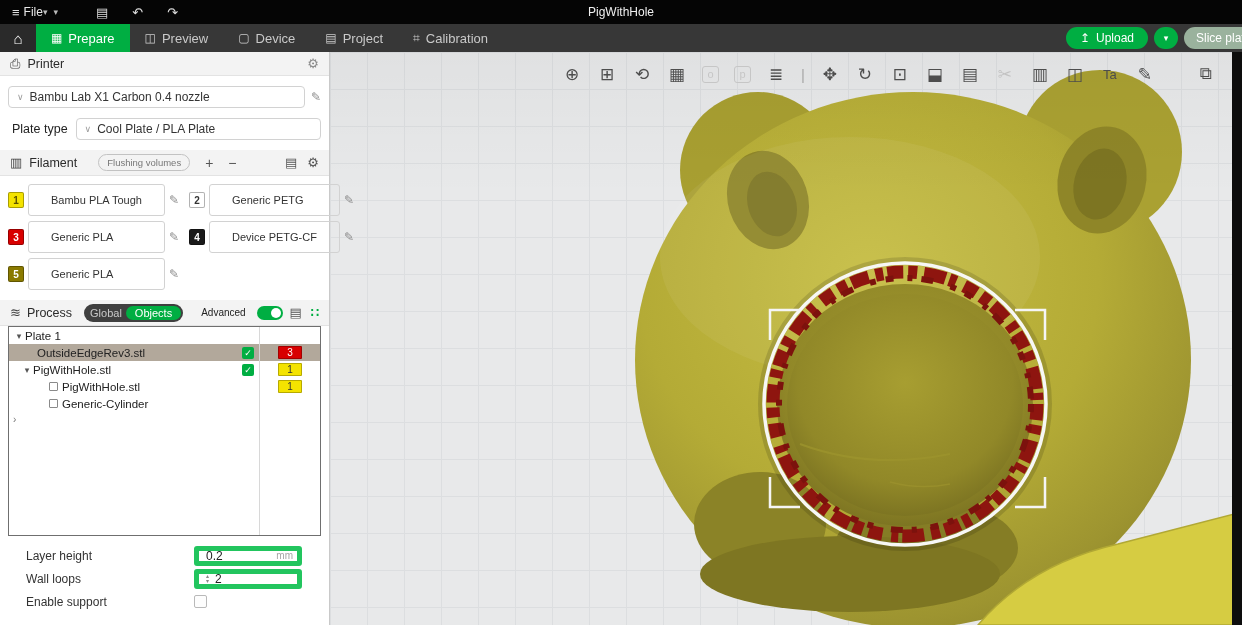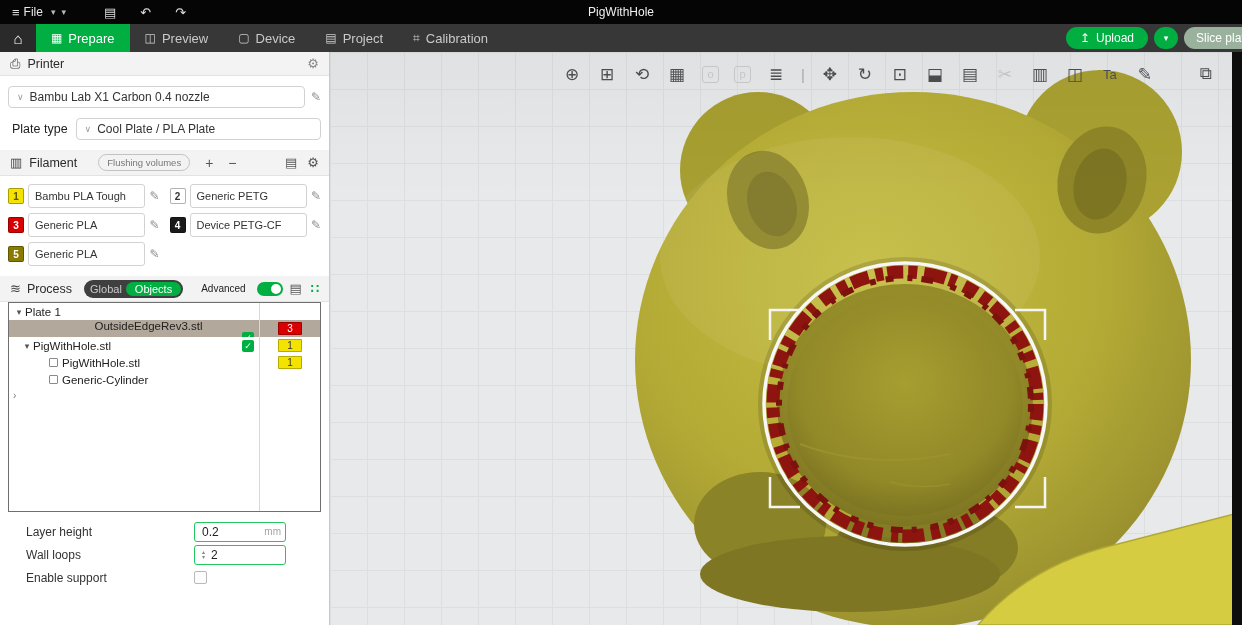--- a/index.html
+++ b/index.html
@@ -4,21 +4,21 @@
 <style>
   * { margin:0; padding:0; box-sizing:border-box; }
   html,body { width:1242px; height:625px; overflow:hidden; background:#000; }
   body { font-family:"Liberation Sans", sans-serif; }
   .root { position:relative; width:1242px; height:625px; background:#e8e9ea; overflow:hidden; }
 
   
   .titlebar { position:absolute; left:0; top:0; right:0; height:24px; background:#050505;
     display:flex; align-items:center; color:#e8e8e8; font-size:12px; padding:0 8px; z-index:30; }
   .titlebar .ic { color:#dedede; font-size:13px; margin:0 4px; cursor:default; }
-  .tb-file { display:flex; align-items:center; gap:8px; margin-right:6px; }
+  .tb-file { display:flex; align-items:center; gap:0; margin-right:6px; }
   .tb-caret { font-size:9px; color:#bbb; }
   .tb-group { display:flex; align-items:center; gap:16px; margin-left:34px; }
   .win-title { position:absolute; left:0; right:0; text-align:center; font-size:12px; color:#f0f0f0; pointer-events:none; }
 
   
   .navbar { position:absolute; left:0; top:24px; right:0; height:28px; background:#373737;
     display:flex; align-items:stretch; z-index:29; }
   .home-btn { width:36px; display:flex; align-items:center; justify-content:center;
     background:#2a2a2a; color:#fff; font-size:15px; }
   .nav-tab { display:flex; align-items:center; gap:6px; padding:0 15px; color:#c9c9c9; font-size:13px; }
@@ -56,22 +56,22 @@
   .pill-btn { border:1px solid #c2c2c2; border-radius:9px; font-size:9.5px; color:#777;
     padding:2px 8px; margin-left:14px; white-space:nowrap; }
   .pm { font-size:14px; color:#555; margin-left:8px; }
   .fil-right { margin-left:auto; display:flex; gap:10px; align-items:center; }
   .fil-right .fic { color:#555; font-size:13px; }
 
   .fil-grid { display:grid; grid-template-columns:1fr 1fr; gap:5px 10px; padding:8px 8px 10px 8px; }
   .slot { display:flex; align-items:center; gap:4px; }
   .chip { width:16px; height:16px; border:1px solid rgba(0,0,0,.3); border-radius:2px;
     font-size:10px; font-weight:bold; display:flex; align-items:center; justify-content:center; flex:none; }
-  .fname { flex:1; border:1px solid #d2d2d2; border-radius:3px; height:24px; font-size:11px;
-    display:flex; align-items:center; padding:0 6px; overflow:hidden; white-space:nowrap; color:#333; }
+  .fname { flex:1; border:1px solid #d2d2d2; border-radius:3px; height:32px; font-size:11px;
+    display:flex; align-items:center; padding:0 22px; overflow:hidden; white-space:nowrap; color:#333; }
 
   .proc-h { height:26px; gap:6px; }
   .seg { display:flex; align-items:center; background:#3f3f3f; border-radius:10px; padding:2px; margin-left:6px; }
   .seg-global { color:#c9c9c9; font-size:11px; padding:1px 4px; }
   .seg-objects { background:var(--accent,#00AE42); color:#fff; font-size:11px; padding:1px 9px; border-radius:9px; }
   .adv-lbl { margin-left:12px; font-size:10px; color:#222; }
   .toggle { width:27px; height:14px; background:var(--accent,#00AE42); border-radius:7px; position:relative; margin-left:5px; }
   .toggle .knob { position:absolute; right:2px; top:2px; width:10px; height:10px; border-radius:50%; background:#fff; }
   .proc-ics { margin-left:auto; display:flex; gap:9px; align-items:center; }
   .proc-ics .p1 { color:#555; font-size:13px; }
@@ -97,21 +97,21 @@
     align-items:center; justify-content:center; border:1px solid rgba(0,0,0,.25); }
   .stray { font-size:10px; color:#777; padding:2px 0 0 4px; }
 
   
   .ptabs { display:flex; gap:15px; padding:8px 0 0 15px; font-size:12.5px; color:#777; border-bottom:1px solid #eee; }
   .ptab { padding-bottom:4px; }
   .ptab.active { color:#111; font-weight:bold; border-bottom:2px solid var(--accent,#00AE42); }
   .params { padding:8px 0 0 0; }
   .prow { display:flex; align-items:center; height:23px; padding-left:26px; }
   .prow .plbl { width:168px; font-size:12px; color:#333; }
-  .inp { width:92px; height:20px; border:1px solid #22c55e; border-radius:3px; display:flex;
+  .inp { width:108px; height:20px; border:5px solid #22c55e; border-radius:3px; display:flex;
     align-items:center; padding:0 4px 0 7px; background:#fff; }
   .inp .val { font-size:12px; color:#222; }
   .inp .unit { margin-left:auto; font-size:10px; color:#a5a5a5; }
   .spcol { display:flex; flex-direction:column; line-height:5px; font-size:6px; color:#888; margin-right:6px; }
   .chk { width:13px; height:13px; border:1px solid #b9b9b9; border-radius:2px; background:#fdfdfd; }
 
   
   .viewport { position:absolute; left:330px; top:52px; right:0; bottom:0; background-color:#e8e9ea;
     background-image:linear-gradient(#dcdee0 1px, transparent 1px),
                      linear-gradient(90deg, #dcdee0 1px, transparent 1px);
@@ -270,21 +270,21 @@
     <div class="tree">
       <div class="vline"></div>
       <div class="trow">
         <div class="tn" style="padding-left:4px;">
           <span class="exp">▾</span>
           <span>Plate 1</span>
         </div>
         <div class="tf"></div>
       </div>
       <div class="trow sel">
-        <div class="tn" style="padding-left:28px;flex-direction:column;">
+        <div class="tn" style="padding-left:28px;">
           <span>OutsideEdgeRev3.stl</span>
           <span class="cbx">✓</span>
         </div>
         <div class="tf">
           <span class="fchip" style="background-color: rgb(216, 0, 0); color: rgb(255, 255, 255);">3</span>
         </div>
       </div>
       <div class="trow">
         <div class="tn" style="padding-left:12px;">
           <span class="exp">▾</span>

